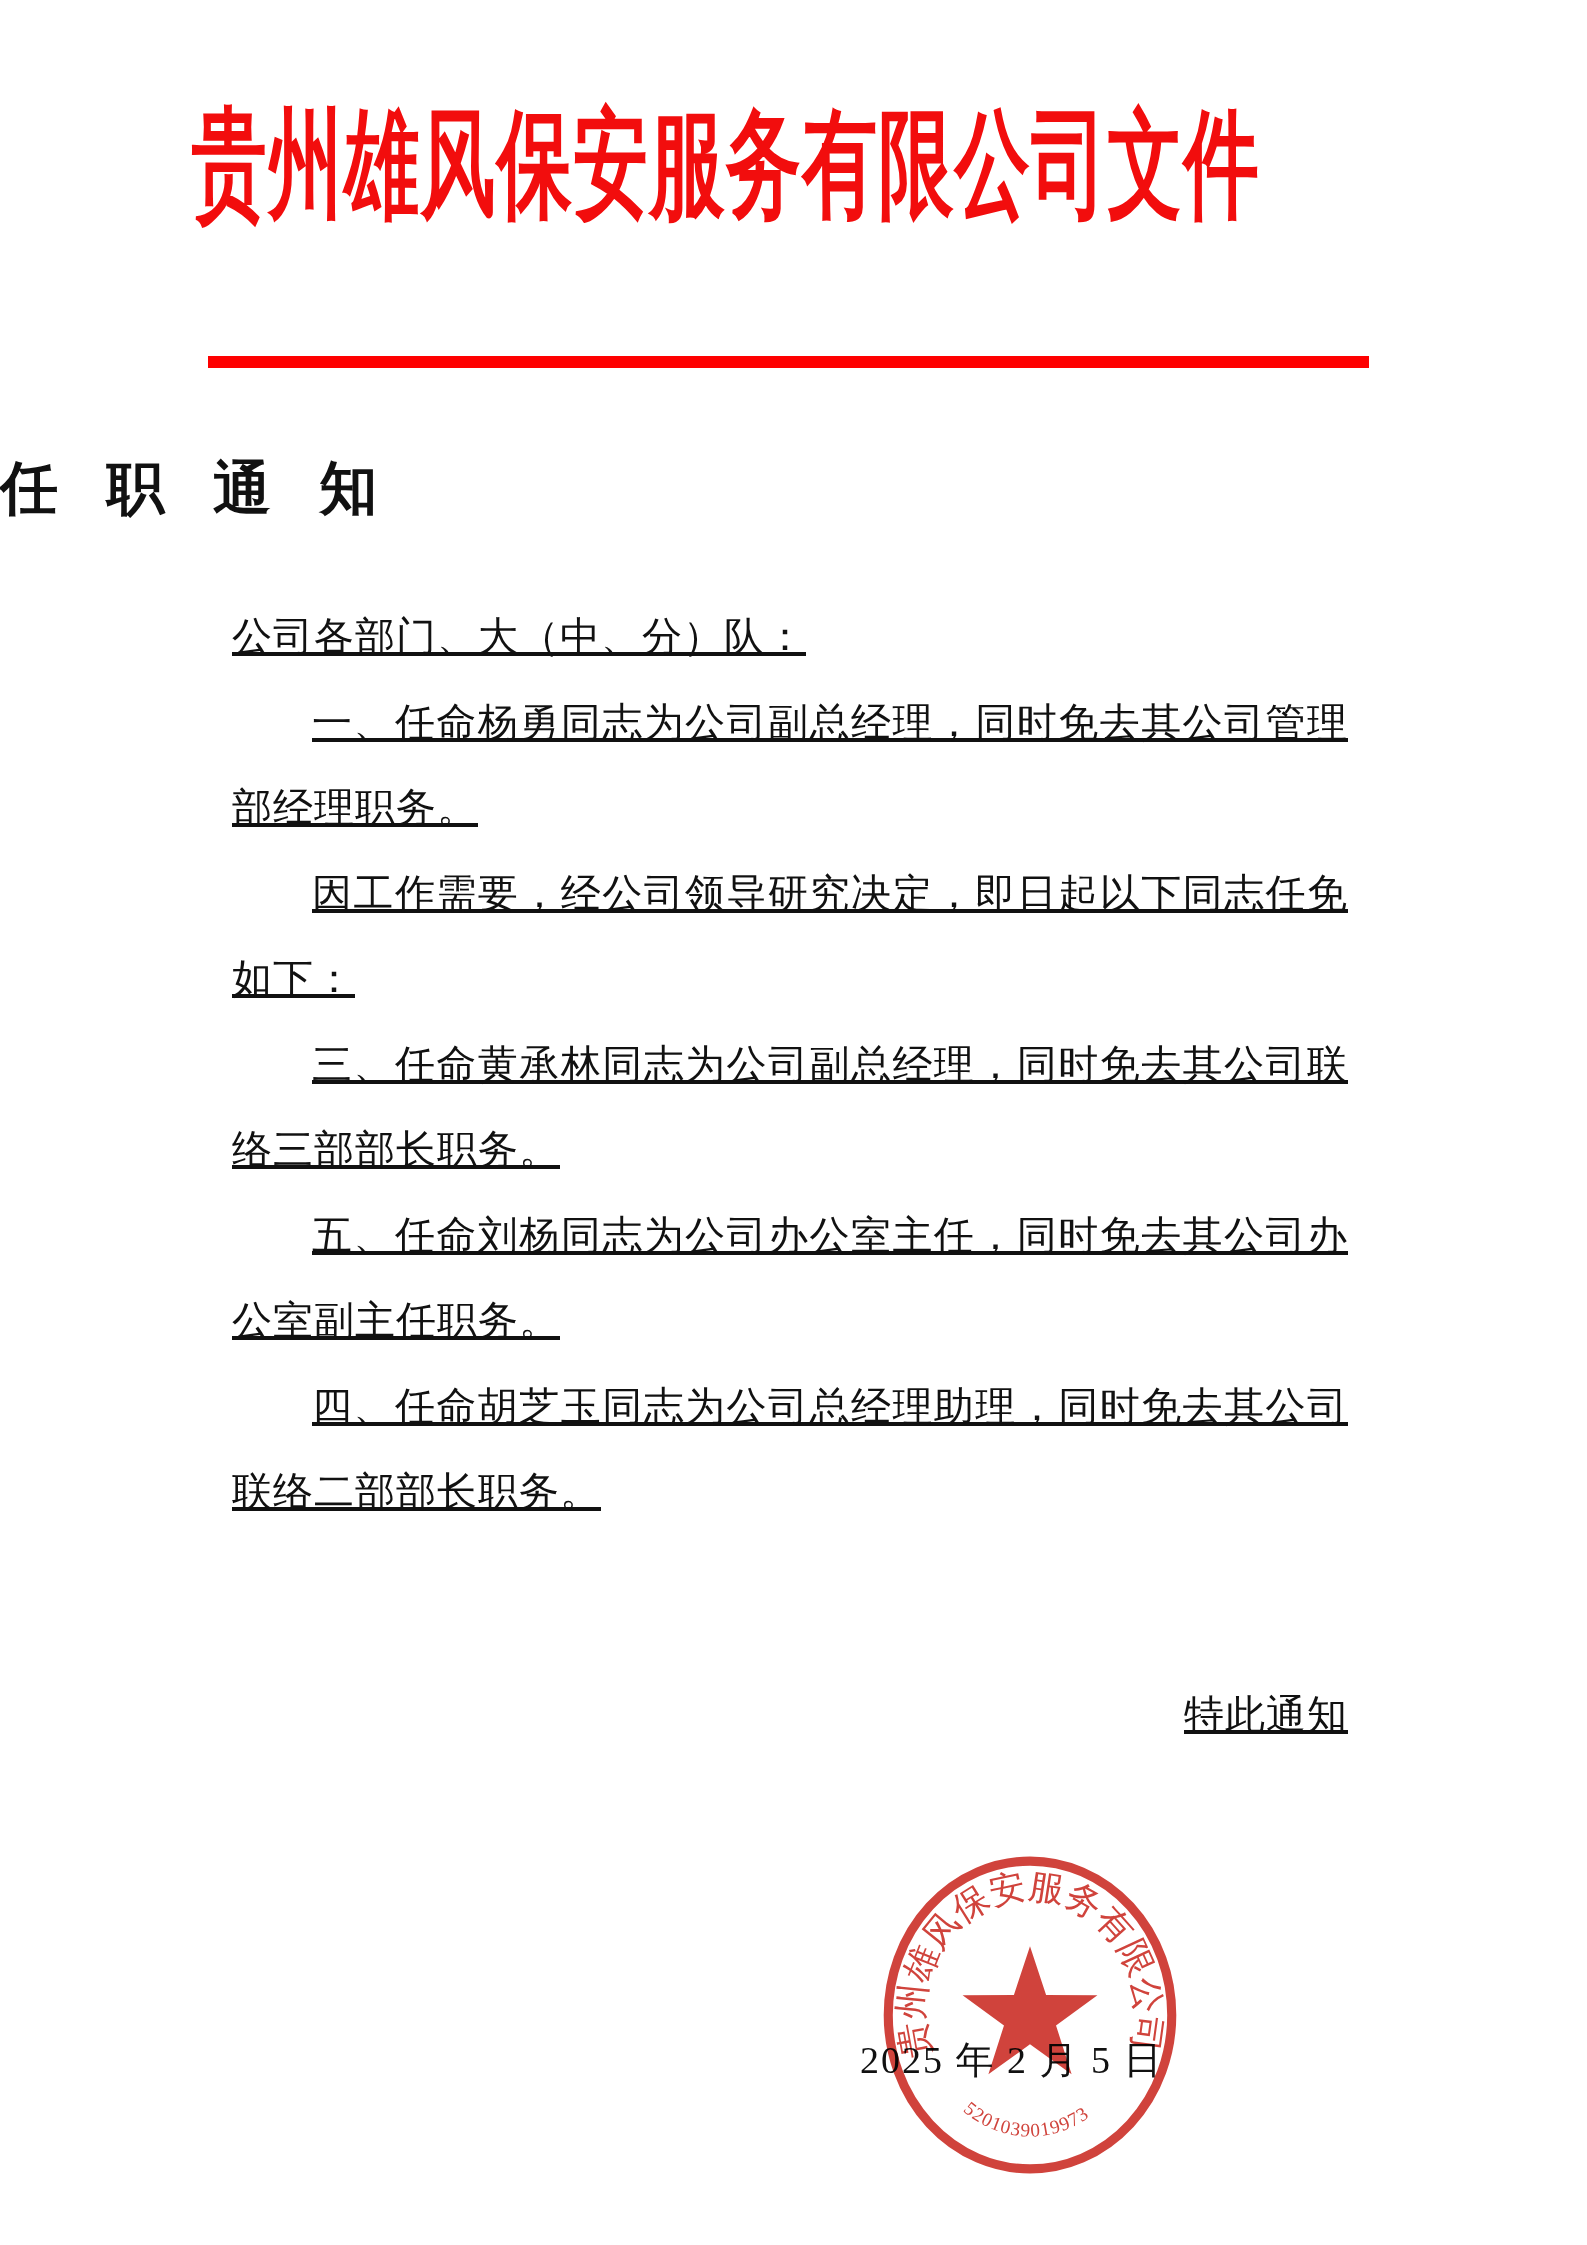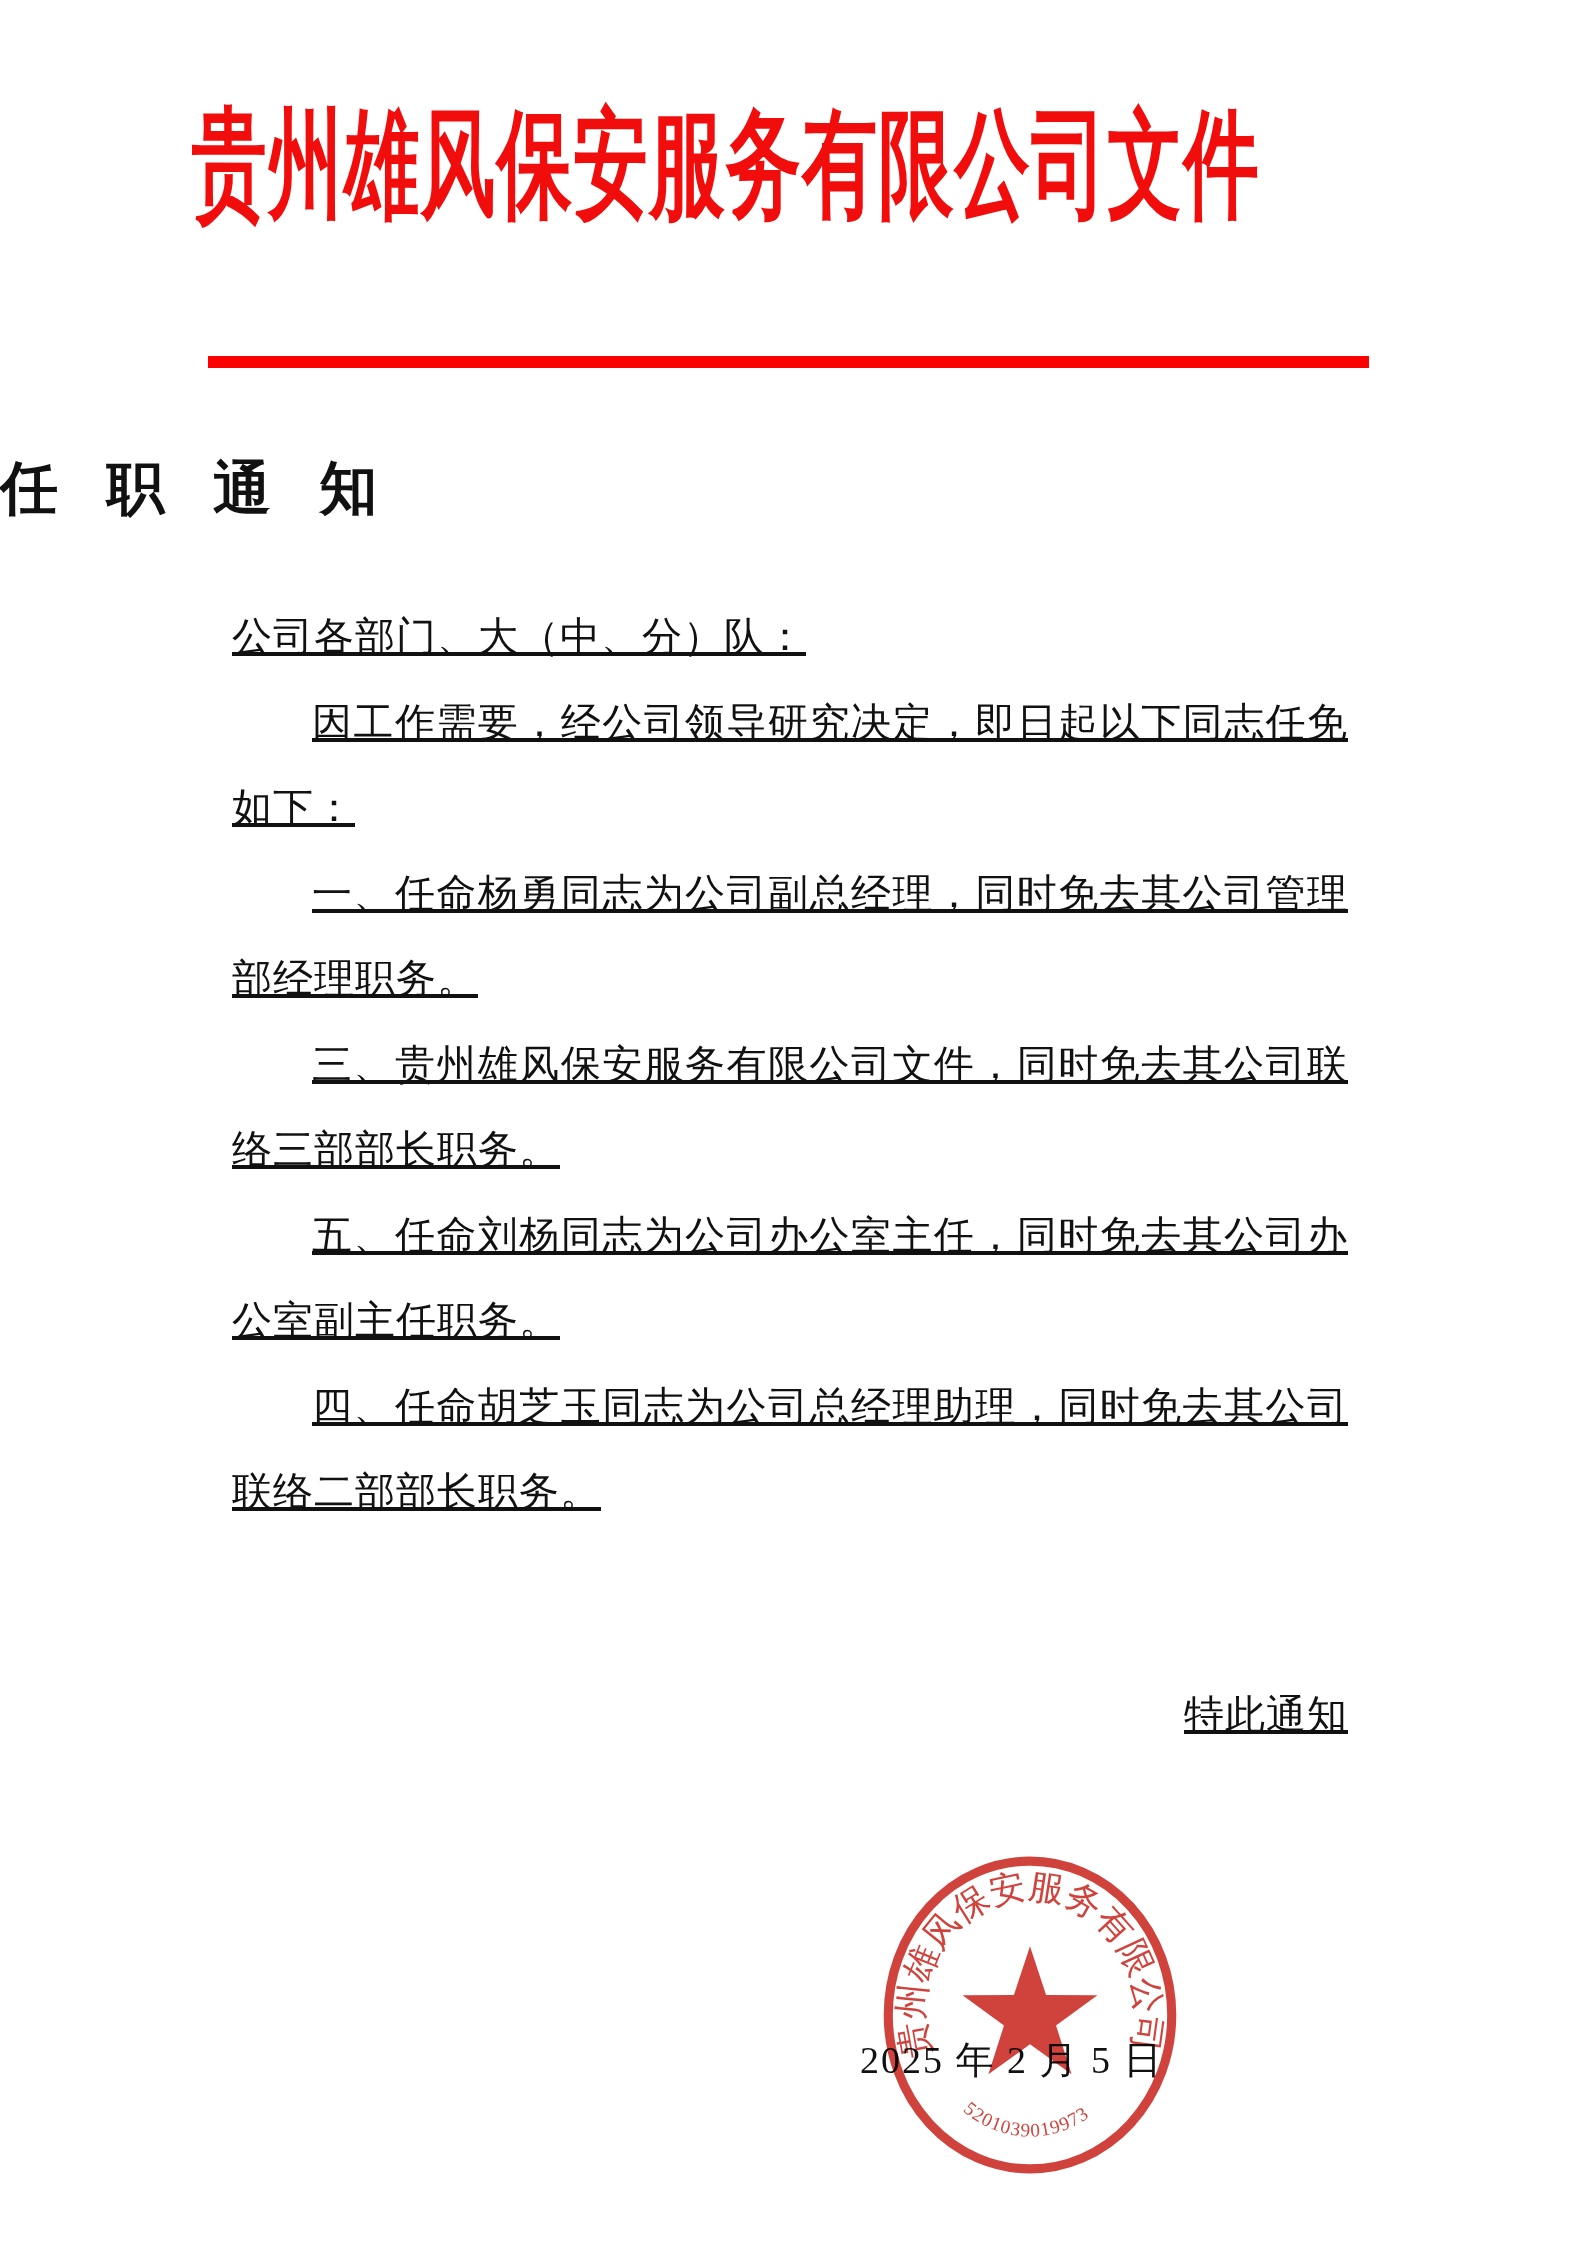--- a/index.html
+++ b/index.html
@@ -117,23 +117,23 @@
 
   <div class="header-title">贵州雄风保安服务有限公司文件</div>
 
 
   <div class="red-line"></div>
 
   <div class="doc-title">任 职 通 知</div>
 
   <div class="body-text">
     <p class="no-indent">公司各部门、大（中、分）队：</p>
+    <p>一、任命杨勇同志为公司副总经理，同时免去其公司管理部经理职务。</p>
     <p>因工作需要，经公司领导研究决定，即日起以下同志任免如下：</p>
-    <p>一、任命杨勇同志为公司副总经理，同时免去其公司管理部经理职务。</p>
-    <p>三、贵州雄风保安服务有限公司文件，同时免去其公司联络三部部长职务。</p>
+    <p>三、任命黄承林同志为公司副总经理，同时免去其公司联络三部部长职务。</p>
     <p>五、任命刘杨同志为公司办公室主任，同时免去其公司办公室副主任职务。</p>
     <p>四、任命胡芝玉同志为公司总经理助理，同时免去其公司联络二部部长职务。</p>
     <p class="closing">特此通知</p>
   </div>
 
   <div class="issue-date">2025 年 2 月 5 日</div>
 
   <svg class="stamp" viewBox="0 0 300 322" xmlns="http://www.w3.org/2000/svg">
     <defs>
       <path id="stamp-top-arc" d="M 51.3 200.3 A 105 115 0 1 1 248.7 200.3" fill="none"></path>

